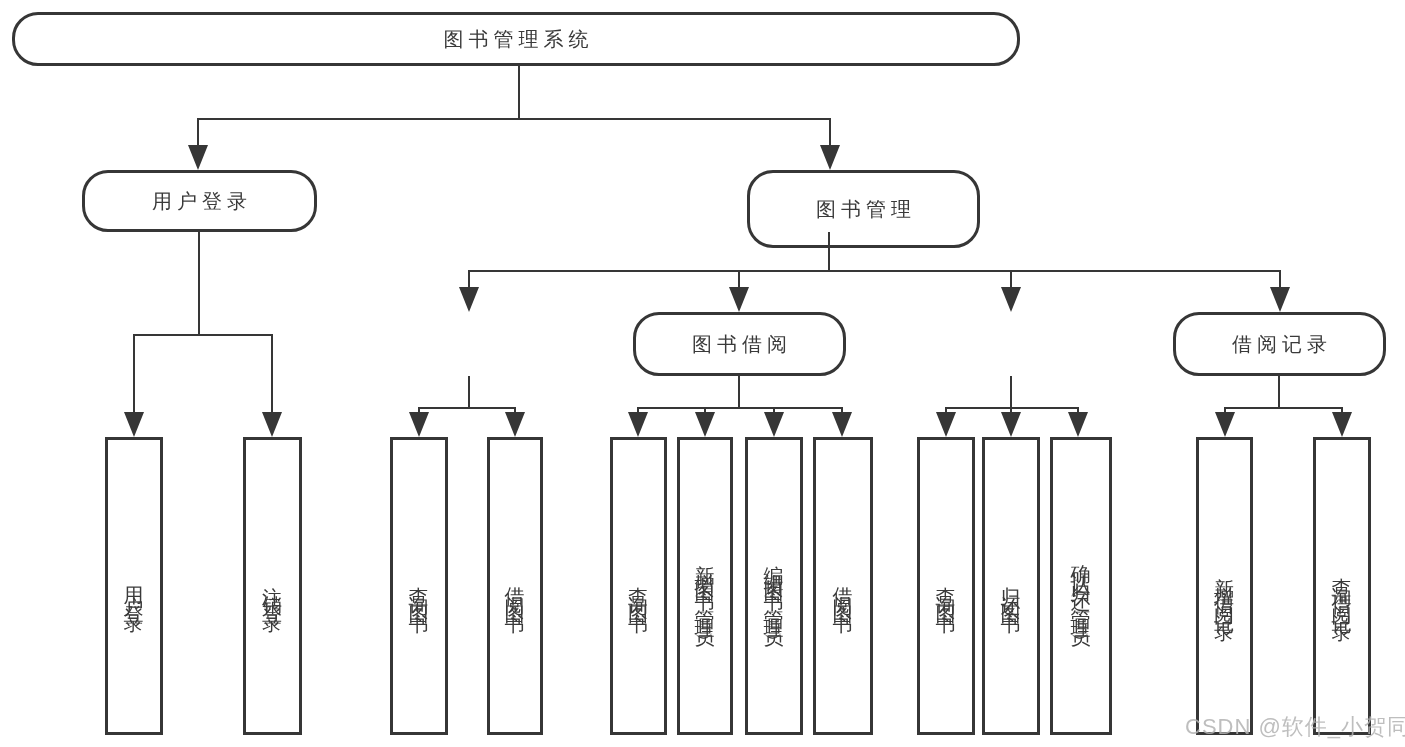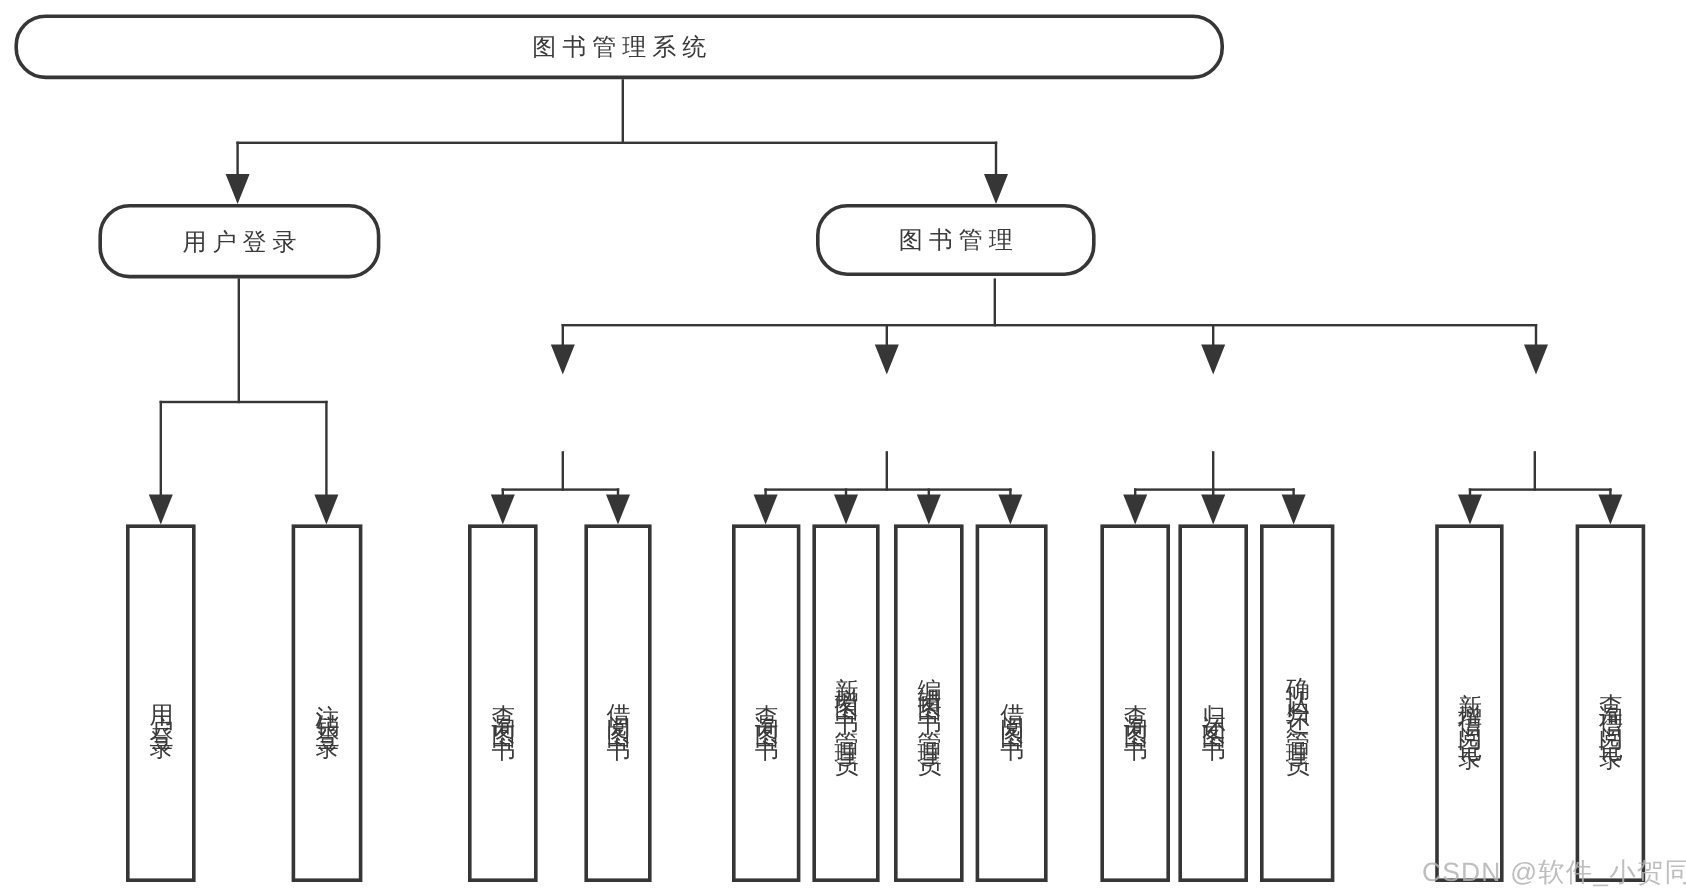--- a/index.html
+++ b/index.html
@@ -63,40 +63,42 @@
   <div class="box hbox" style="left:12px;top:12px;width:1008px;height:54px">图书管理系统</div>
 
   <div class="vline" style="left:518px;top:66px;height:54px"></div>
   <div class="hline" style="left:197px;top:118px;width:634px"></div>
   <div class="vline" style="left:197px;top:118px;height:30px"></div>
   <div class="arr" style="left:188px;top:145px"></div>
   <div class="vline" style="left:829px;top:118px;height:30px"></div>
   <div class="arr" style="left:820px;top:145px"></div>
 
   <div class="box hbox" style="left:82px;top:170px;width:235px;height:62px">用户登录</div>
-  <div class="box hbox" style="left:680px;top:170px;width:233px;height:60px">图书管理</div>
+  <div class="box hbox" style="left:747px;top:170px;width:233px;height:78px">图书管理</div>
 
   <div class="vline" style="left:198px;top:232px;height:104px"></div>
   <div class="hline" style="left:133px;top:334px;width:140px"></div>
   <div class="vline" style="left:133px;top:334px;height:80px"></div>
   <div class="arr" style="left:124px;top:412px"></div>
   <div class="vline" style="left:271px;top:334px;height:80px"></div>
   <div class="arr" style="left:262px;top:412px"></div>
 
   <div class="vline" style="left:828px;top:232px;height:40px"></div>
   <div class="hline" style="left:468px;top:270px;width:813px"></div>
   <div class="vline" style="left:468px;top:270px;height:18px"></div>
   <div class="arr" style="left:459px;top:287px"></div>
   <div class="vline" style="left:738px;top:270px;height:18px"></div>
   <div class="arr" style="left:729px;top:287px"></div>
   <div class="vline" style="left:1010px;top:270px;height:18px"></div>
   <div class="arr" style="left:1001px;top:287px"></div>
   <div class="vline" style="left:1279px;top:270px;height:18px"></div>
   <div class="arr" style="left:1270px;top:287px"></div>
 
+  <div class="box hbox" style="left:633px;top:312px;width:213px;height:64px">图书借阅</div>
+  <div class="box hbox" style="left:1173px;top:312px;width:213px;height:64px">借阅记录</div>
 
   <div class="vline" style="left:468px;top:376px;height:33px"></div>
   <div class="hline" style="left:418px;top:407px;width:98px"></div>
   <div class="vline" style="left:418px;top:407px;height:8px"></div>
   <div class="arr" style="left:409px;top:412px"></div>
   <div class="vline" style="left:514px;top:407px;height:8px"></div>
   <div class="arr" style="left:505px;top:412px"></div>
 
   <div class="vline" style="left:738px;top:376px;height:33px"></div>
   <div class="hline" style="left:637px;top:407px;width:206px"></div>

